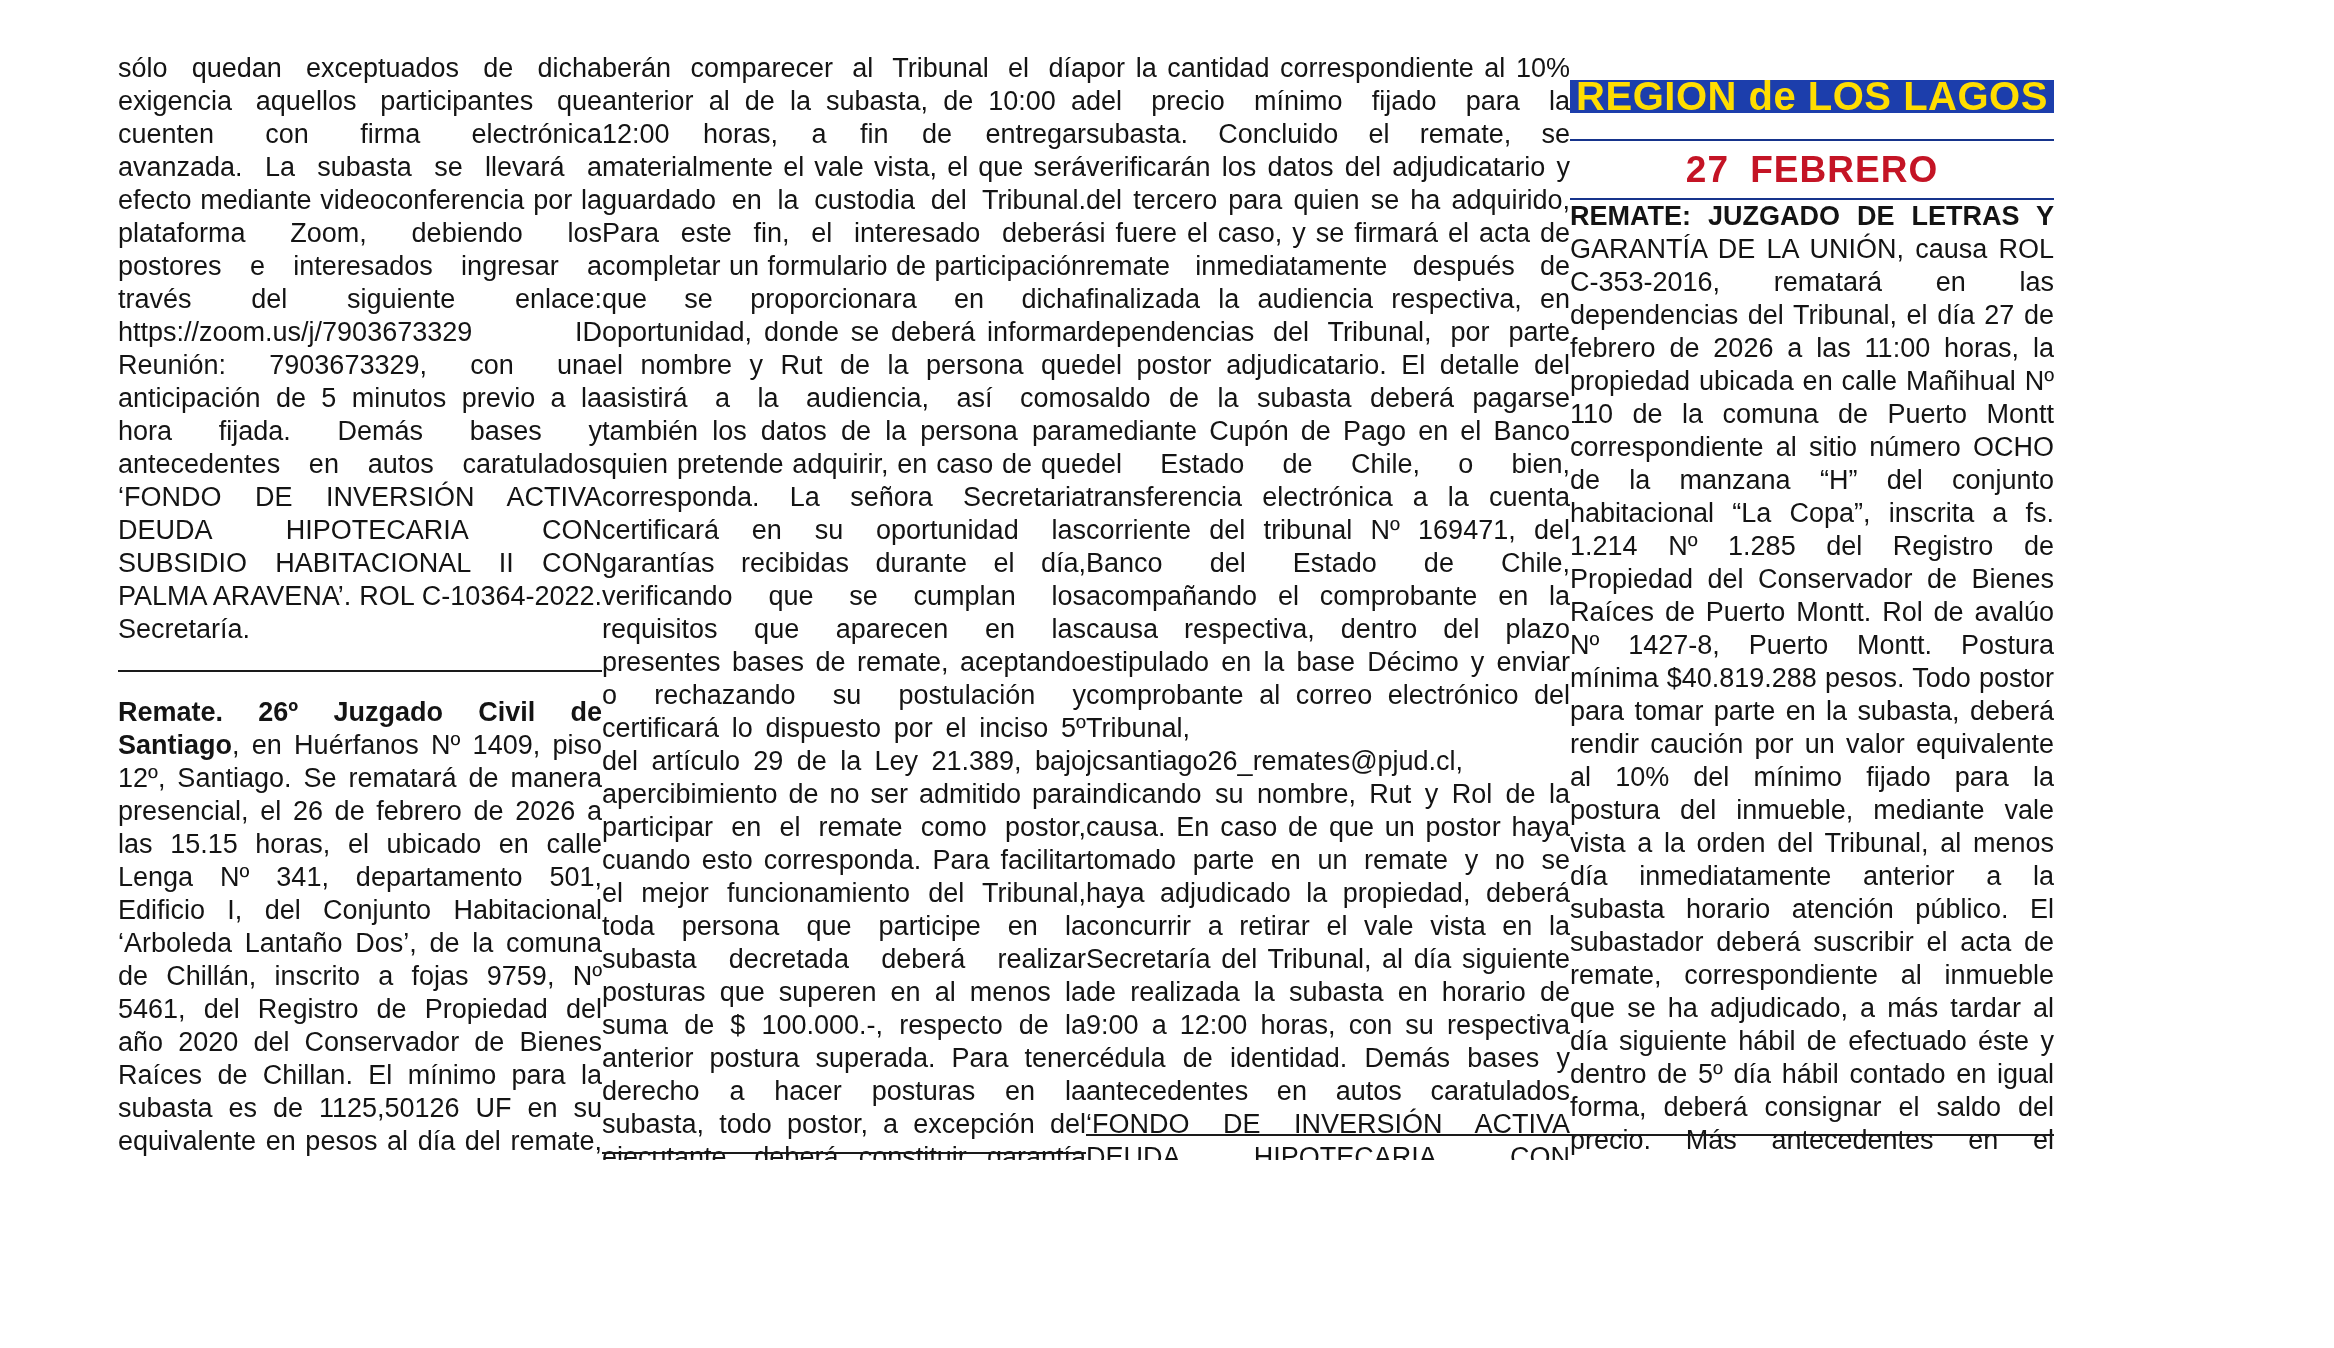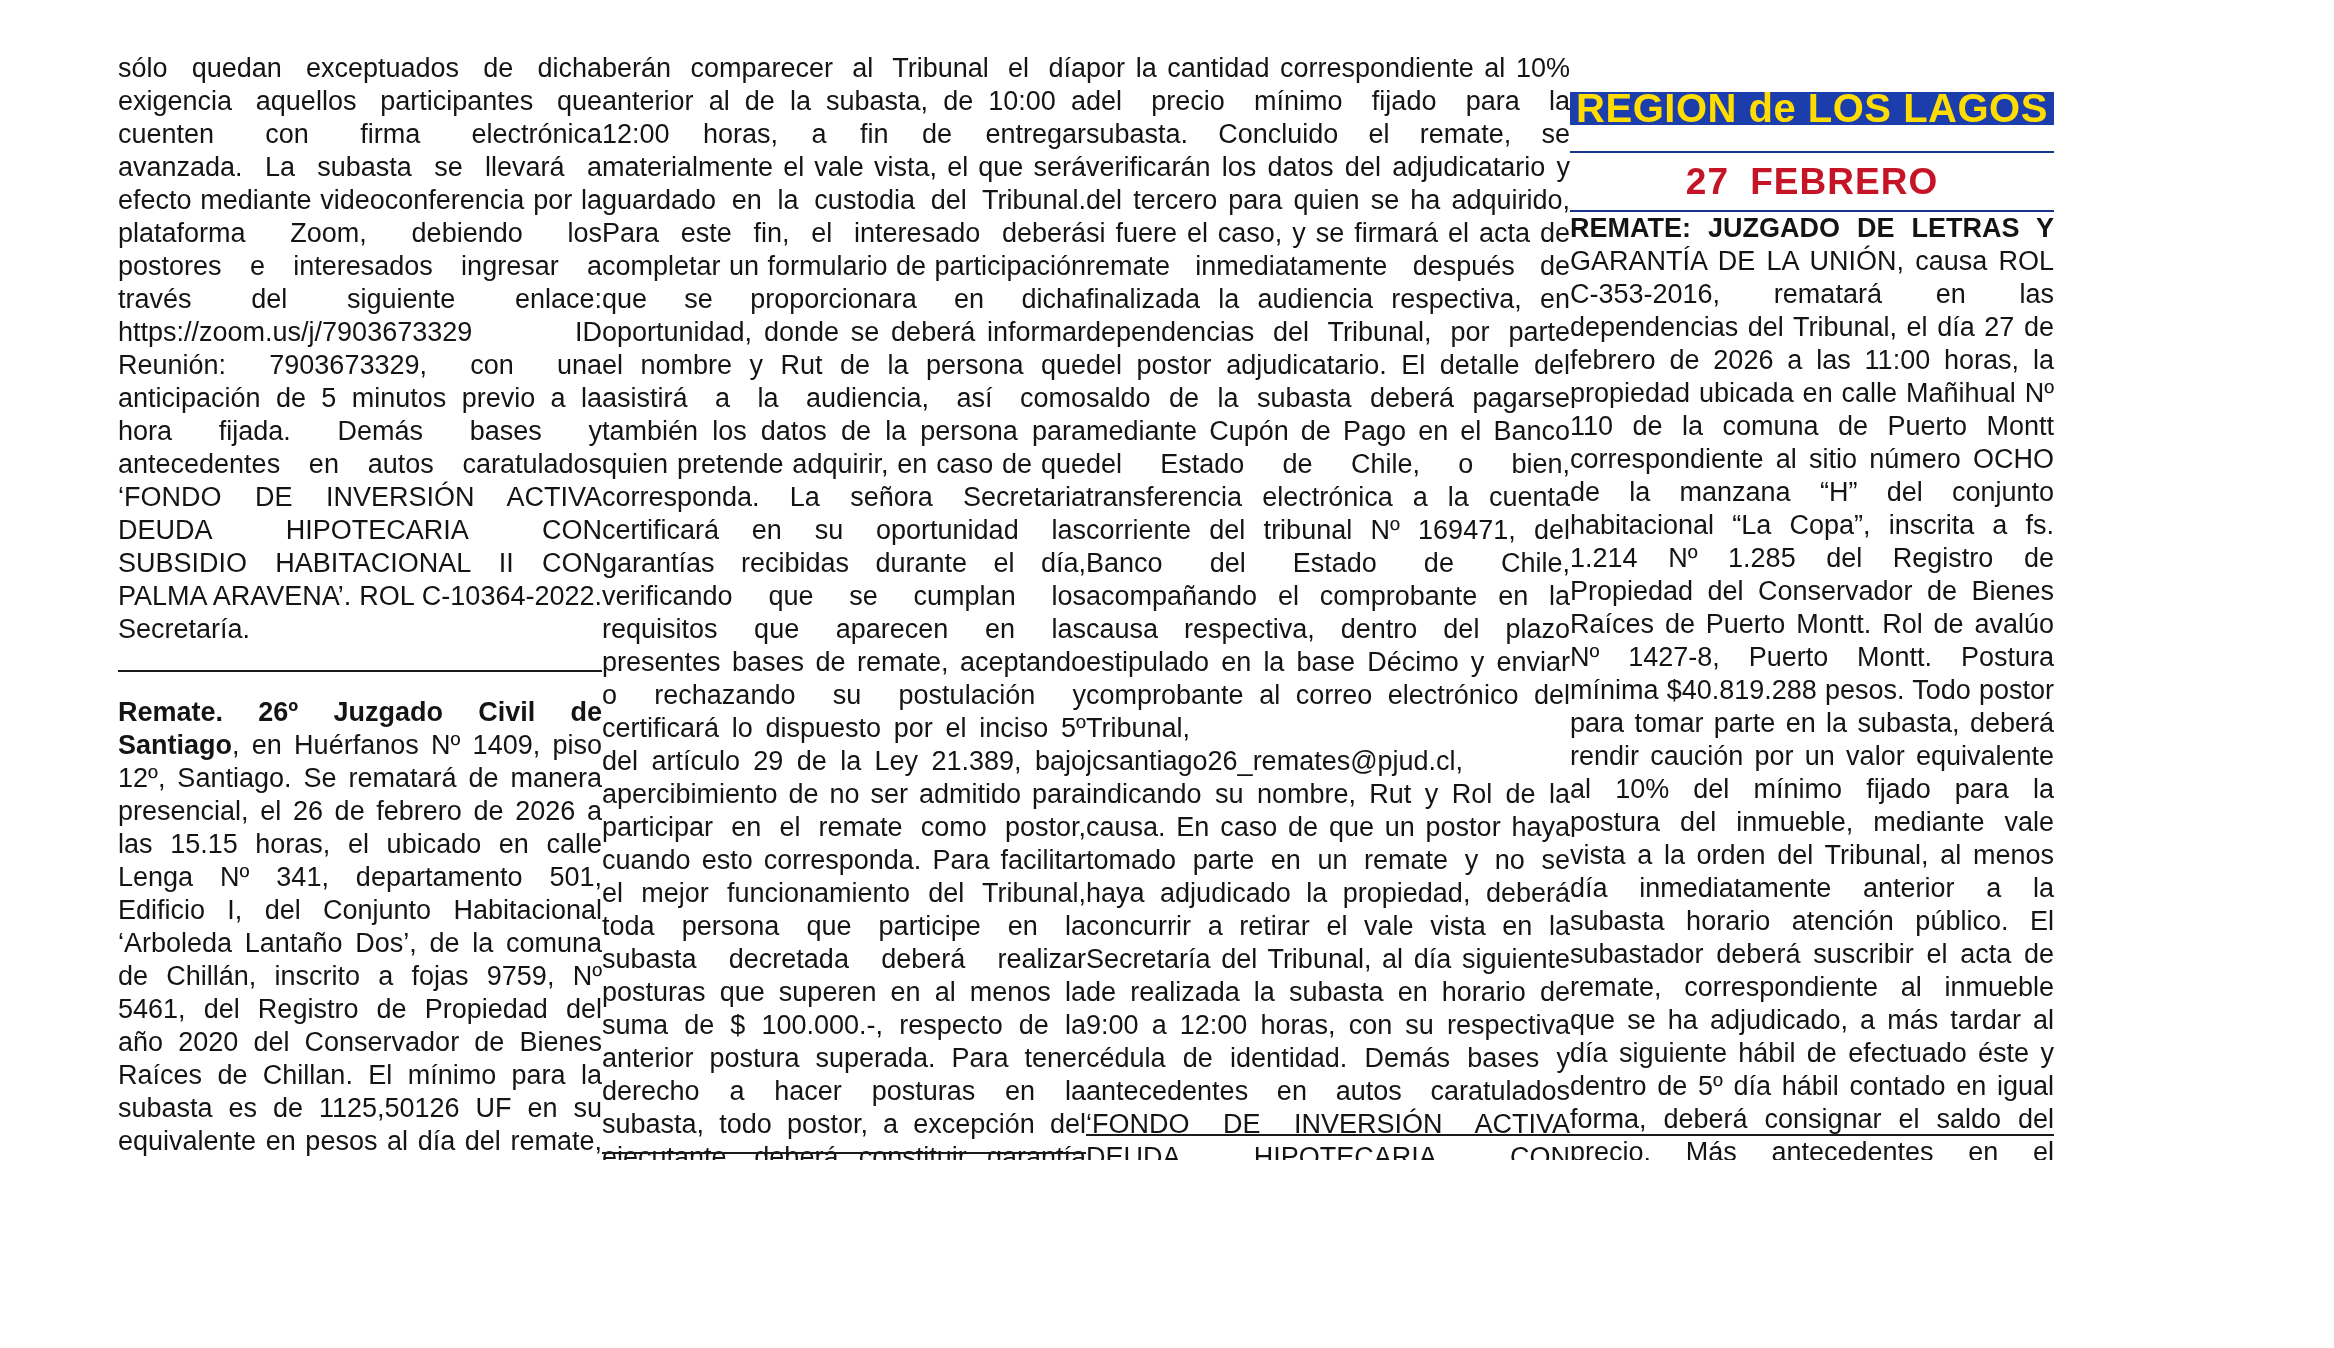--- a/index.html
+++ b/index.html
@@ -51,21 +51,21 @@
   .region-banner {
     background:#1C3EAC;
     color:#FFDD00;
     height:82px;
     display:flex;
     align-items:center;
     justify-content:center;
     font-size:40px;
     font-weight:bold;
     letter-spacing:0.5px;
-    margin-top:40px;
+    margin-top:28px;
     margin-bottom:26px;
     white-space:nowrap;
   }
   .date-rule {
     border:none;
     border-top:2px solid #16348C;
     width:100%;
   }
   .date-heading {
     color:#C41425;

